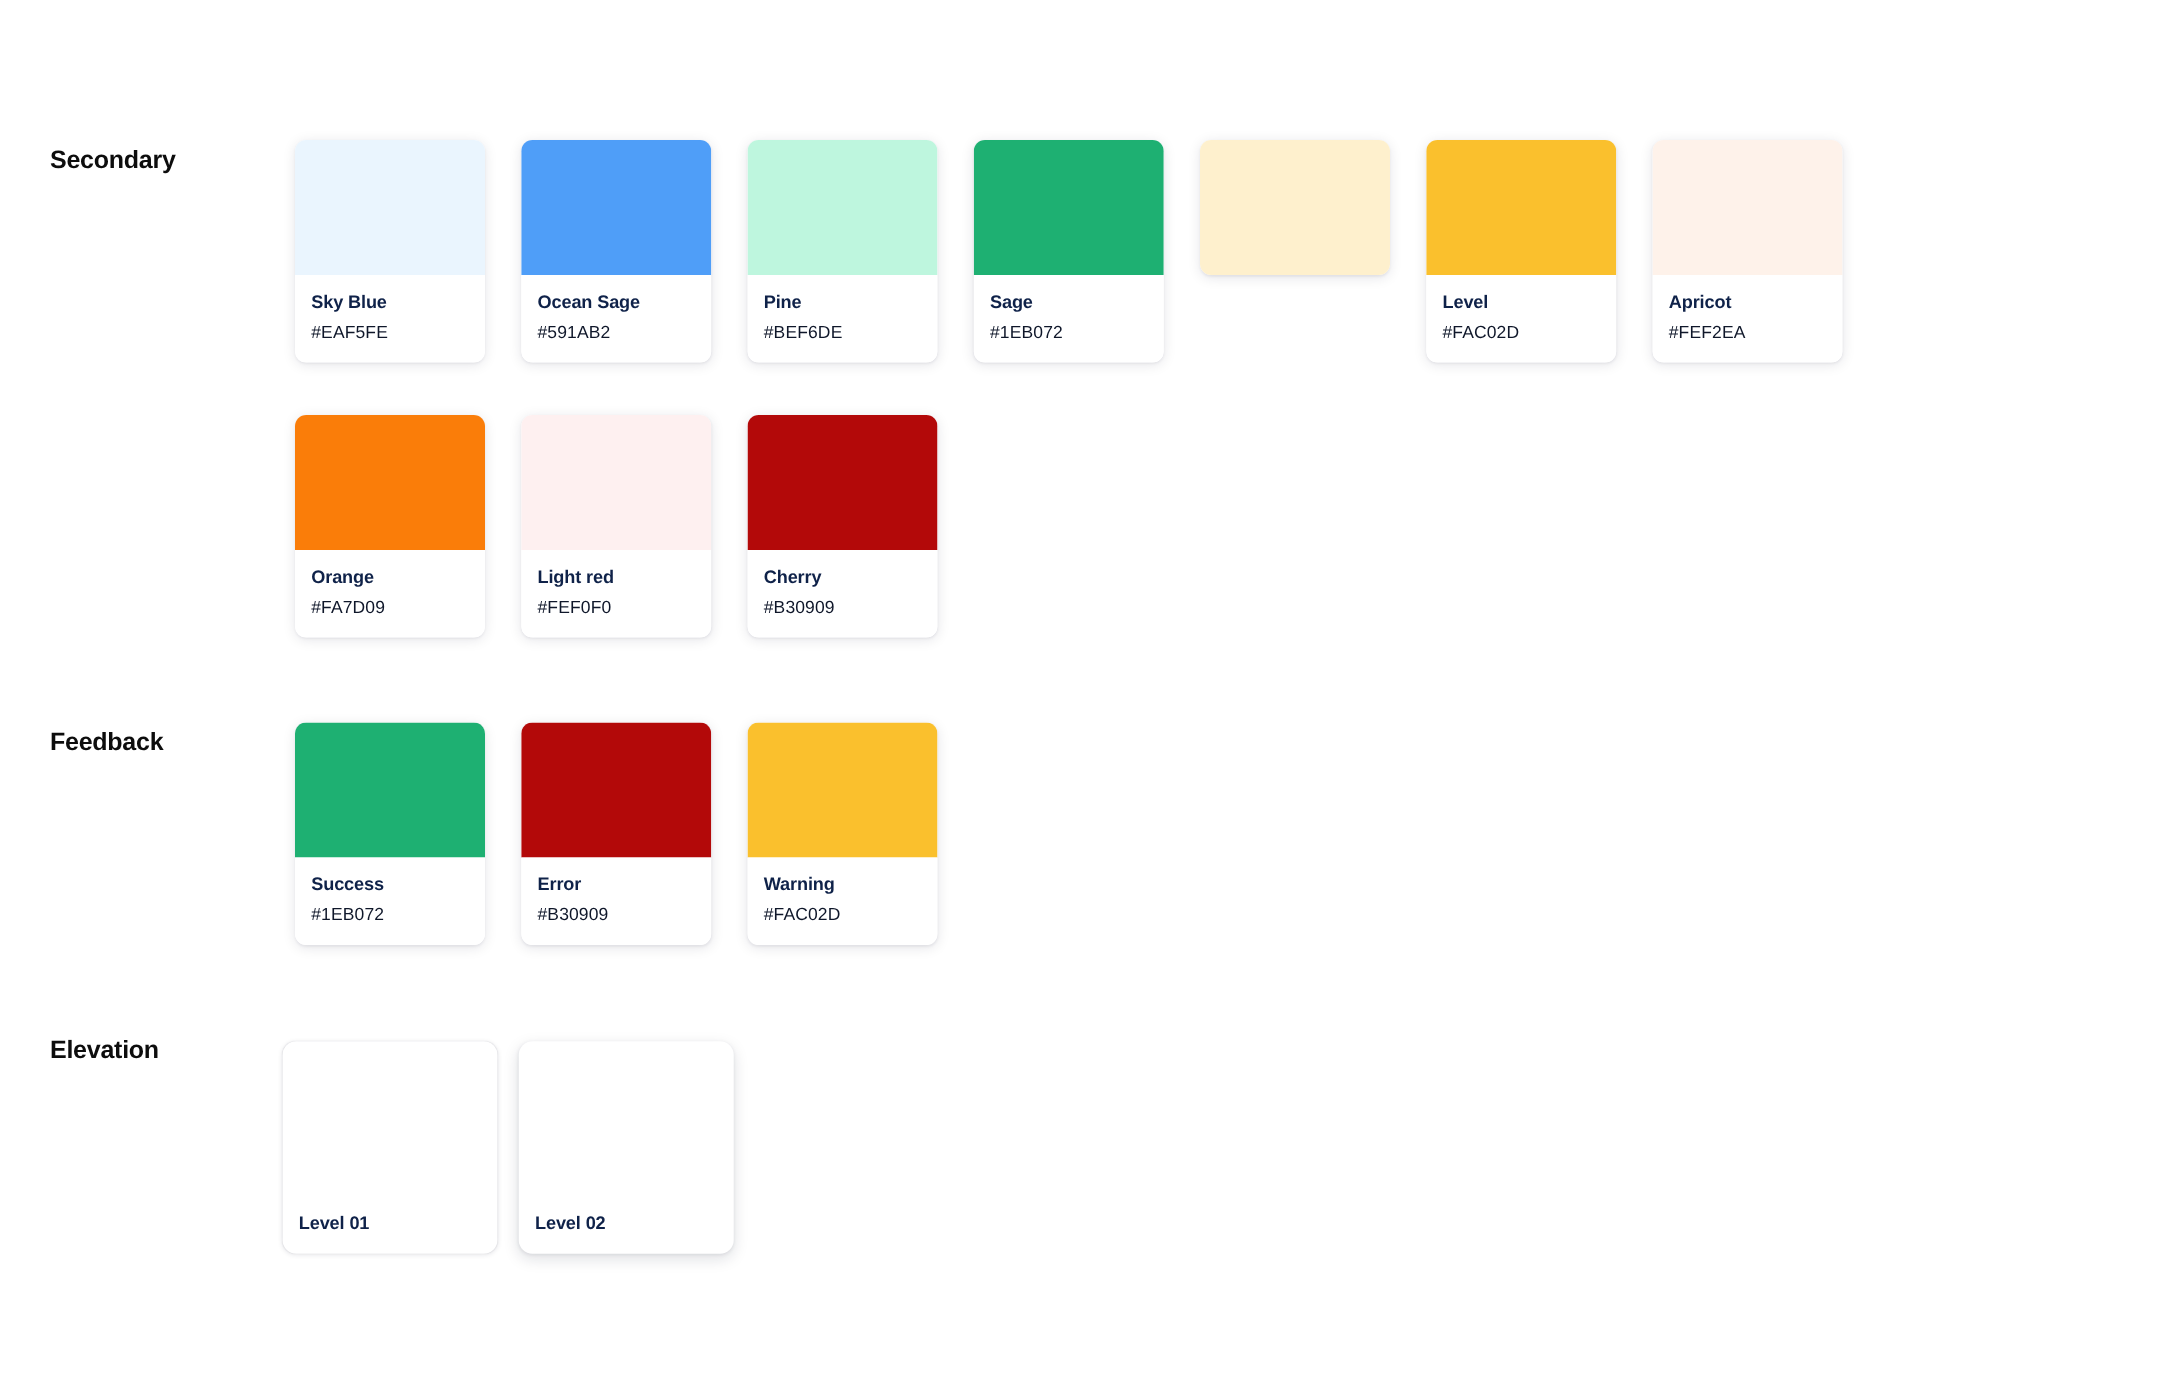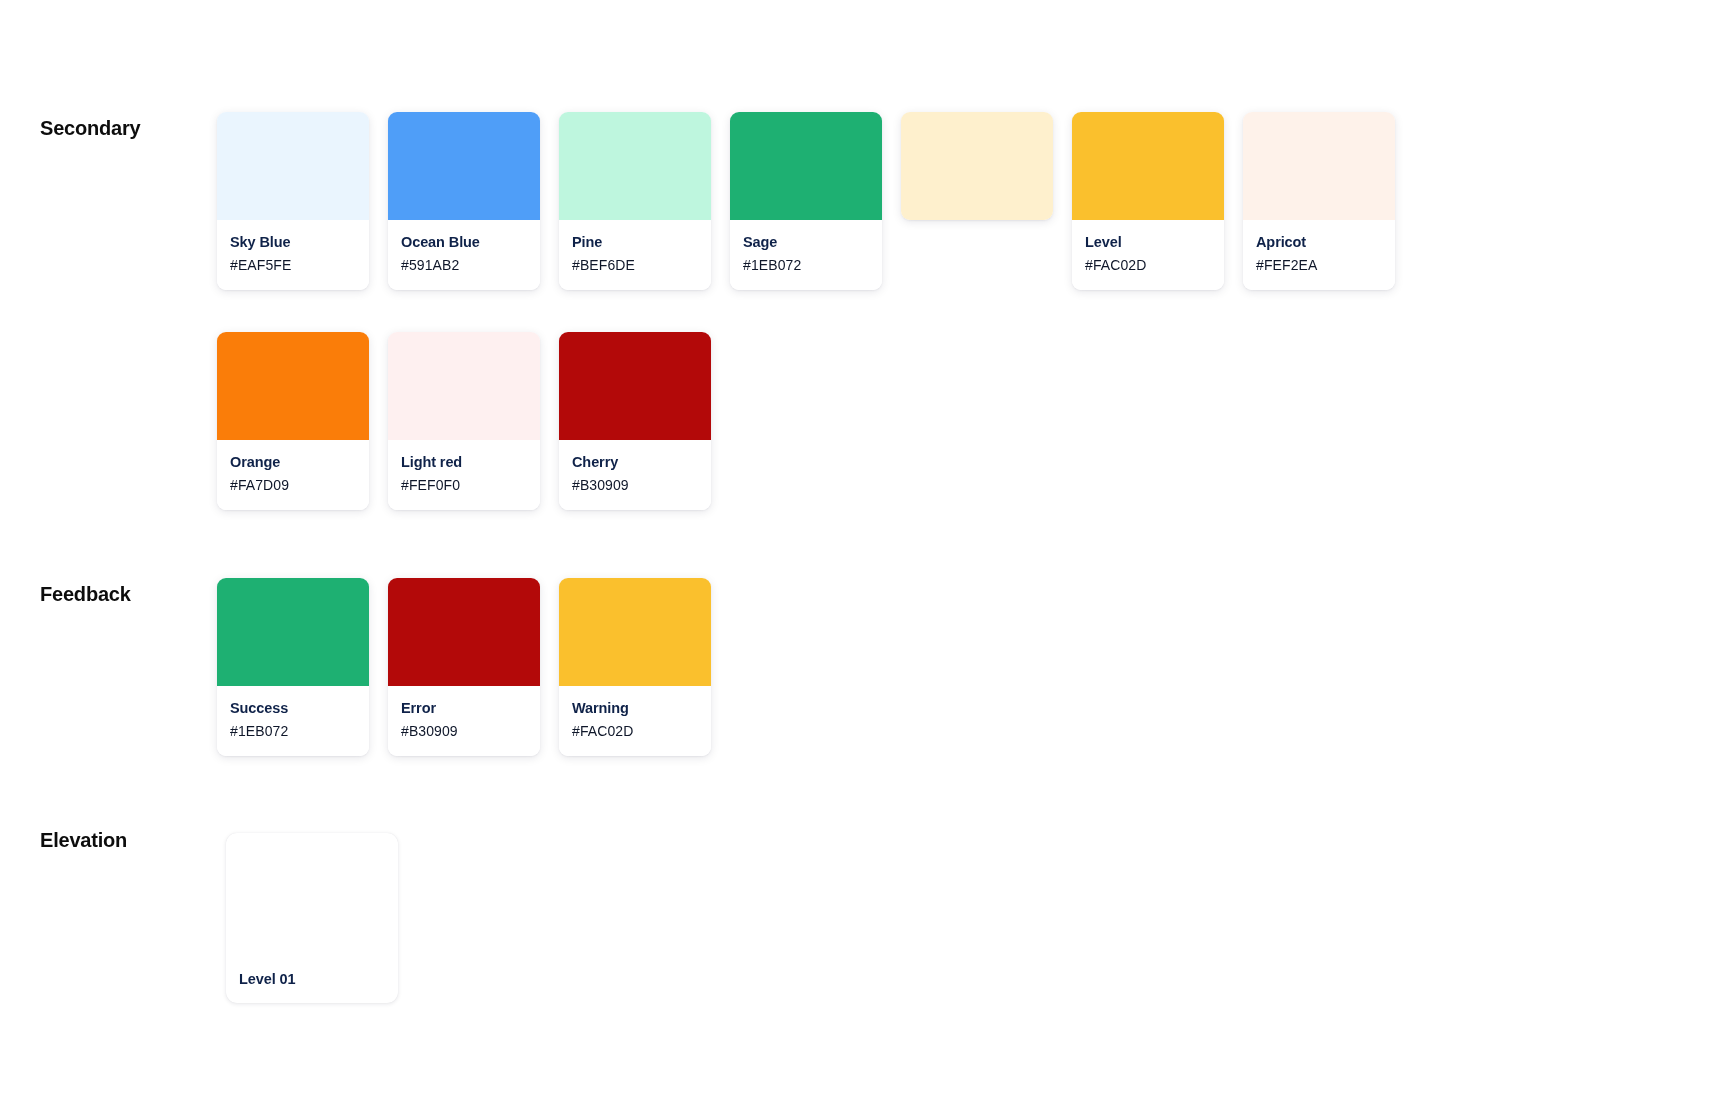--- a/index.html
+++ b/index.html
@@ -34,25 +34,25 @@
     font-size: 20px;
     font-weight: 700;
     color: #0d0d0d;
     letter-spacing: -0.2px;
     line-height: 1;
     white-space: nowrap;
   }
 
   .row {
     position: absolute;
-    left: 217px;
+    left: 236px;
     display: flex;
     flex-direction: row;
     align-items: flex-start;
-    gap: 19px;
+    gap: 29px;
   }
 
   
   .swatch-card {
     width: 152px;
     background: #ffffff;
     border-radius: 9px;
     box-shadow: 0 2px 10px rgba(17, 24, 48, 0.10),
                 0 1px 2px rgba(17, 24, 48, 0.06);
     overflow: hidden;
@@ -138,21 +138,21 @@
         <div class="swatch-card">
           <div class="swatch-color" style="background: rgb(234, 245, 254);"></div>
           <div class="swatch-meta">
             <div class="swatch-name">Sky Blue</div>
             <div class="swatch-hex">#EAF5FE</div>
           </div>
         </div>
         <div class="swatch-card">
           <div class="swatch-color" style="background: rgb(79, 158, 248);"></div>
           <div class="swatch-meta">
-            <div class="swatch-name">Ocean Blue</div>
+            <div class="swatch-name">Ocean Sage</div>
             <div class="swatch-hex">#591AB2</div>
           </div>
         </div>
         <div class="swatch-card">
           <div class="swatch-color" style="background: rgb(190, 246, 222);"></div>
           <div class="swatch-meta">
             <div class="swatch-name">Pine</div>
             <div class="swatch-hex">#BEF6DE</div>
           </div>
         </div>
@@ -234,16 +234,19 @@
       </div>
   </div>
 
   <div class="section" style="top:830px;">
     <div class="section-label">Elevation</div>
 
     <div class="elev-row" id="row-elevation" style="top:3px;">
         <div class="elev-card lv1">
           <div class="elev-label">Level 01</div>
         </div>
+        <div class="elev-card lv2">
+          <div class="elev-label">Level 02</div>
+        </div>
       </div>
   </div>
 
 </div>
 
 </body></html>

